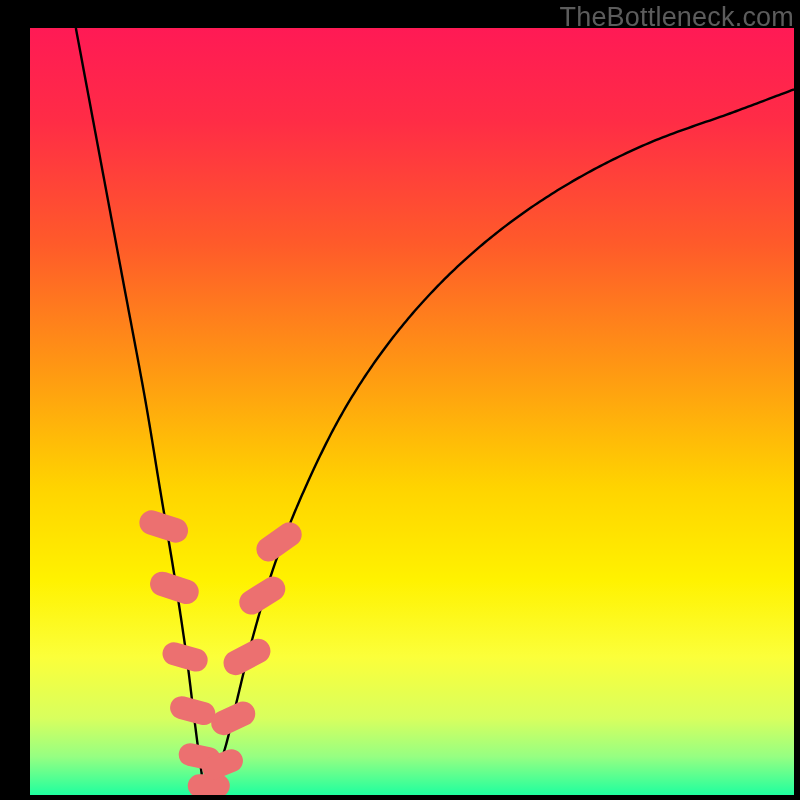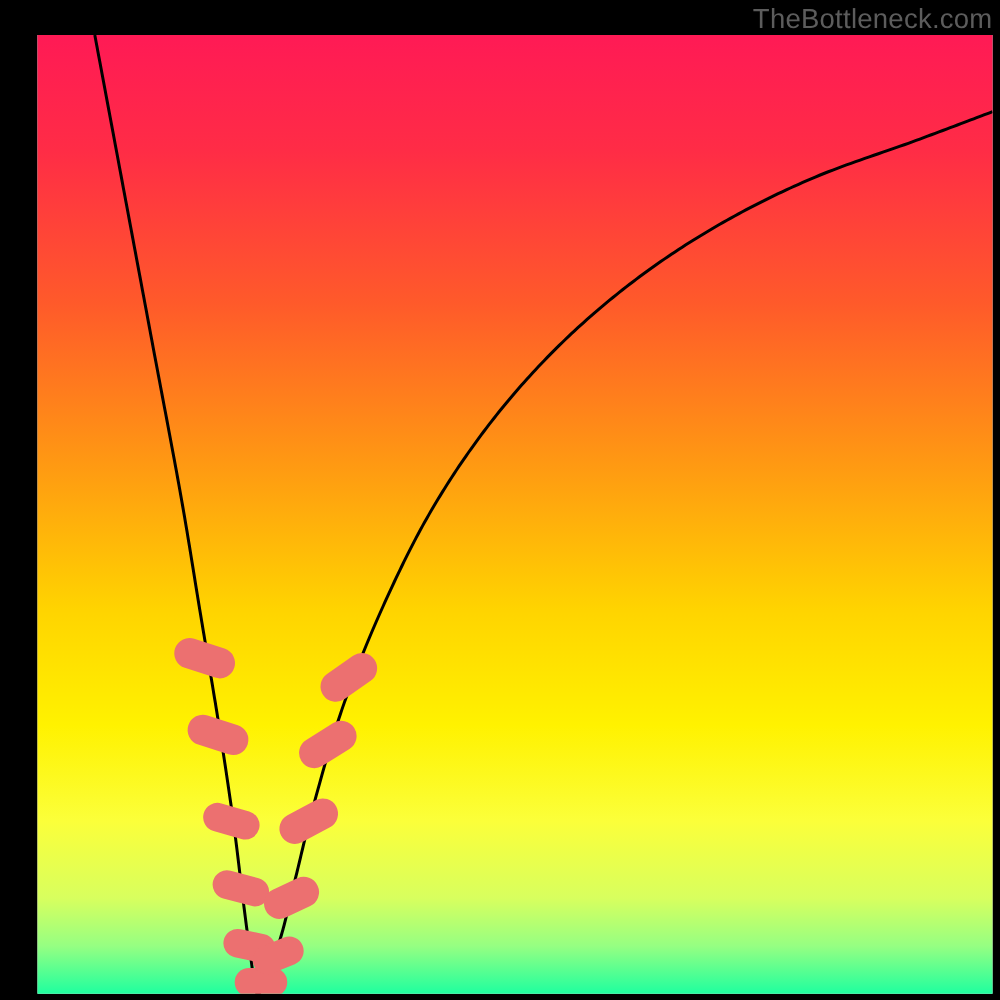--- a/index.html
+++ b/index.html
@@ -28,21 +28,21 @@
     position: absolute;
     inset: 0;
     width: 100%;
     height: 100%;
   }
   .watermark {
     position: absolute;
     top: 2px;
     right: 6px;
     color: #5c5c5c;
-    font-size: 22px;
+    font-size: 27px;
     letter-spacing: 0.2px;
     font-weight: 400;
     margin-left: 40px;
   }
 </style>
 </head>
 <body>
 
 <div class="frame">
   <div class="plot" style="left: 30px; top: 28px; width: 764px; height: 767px;">

